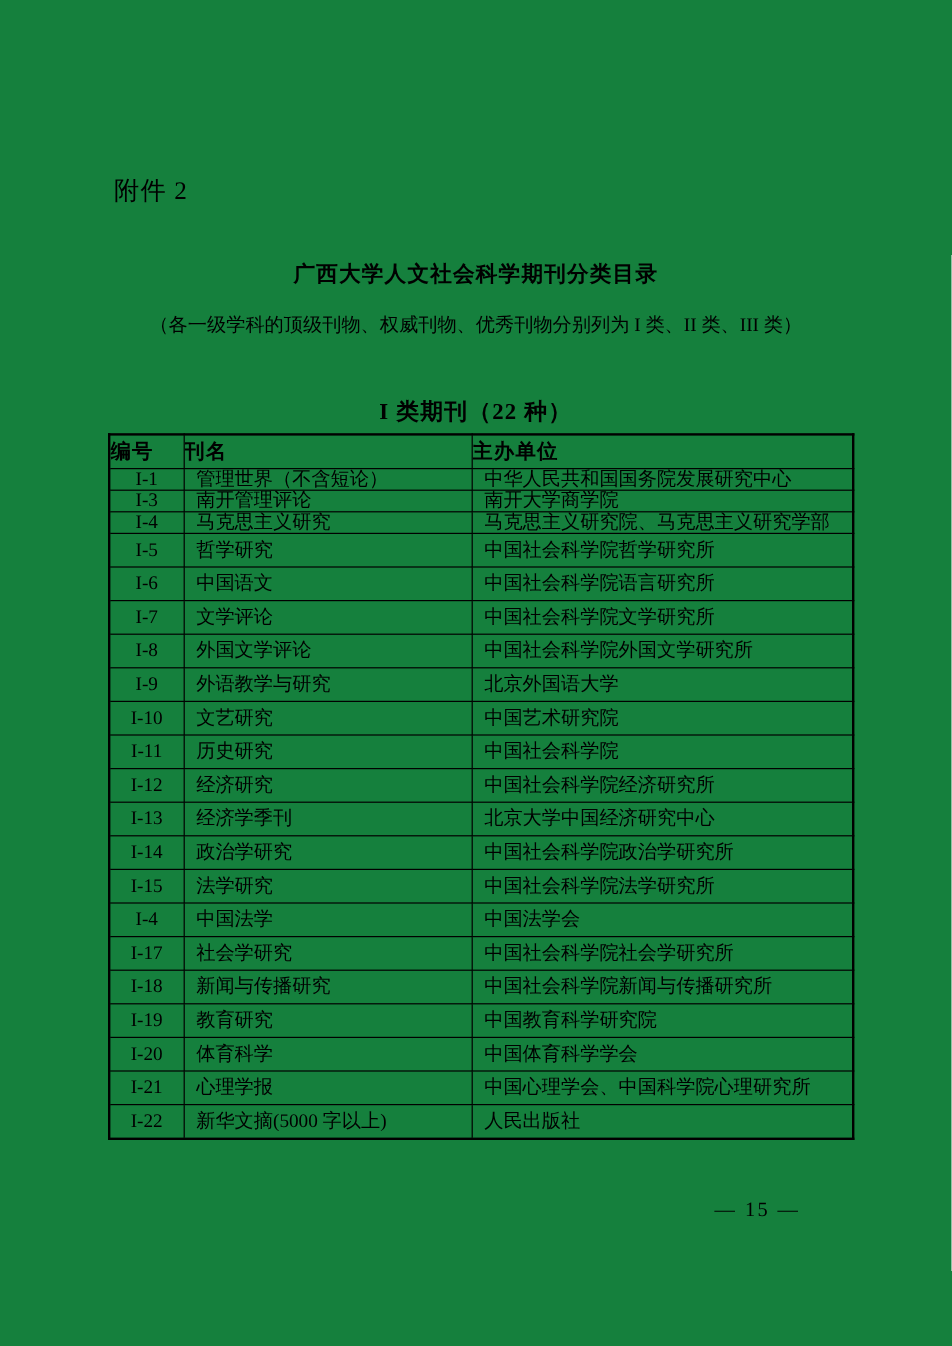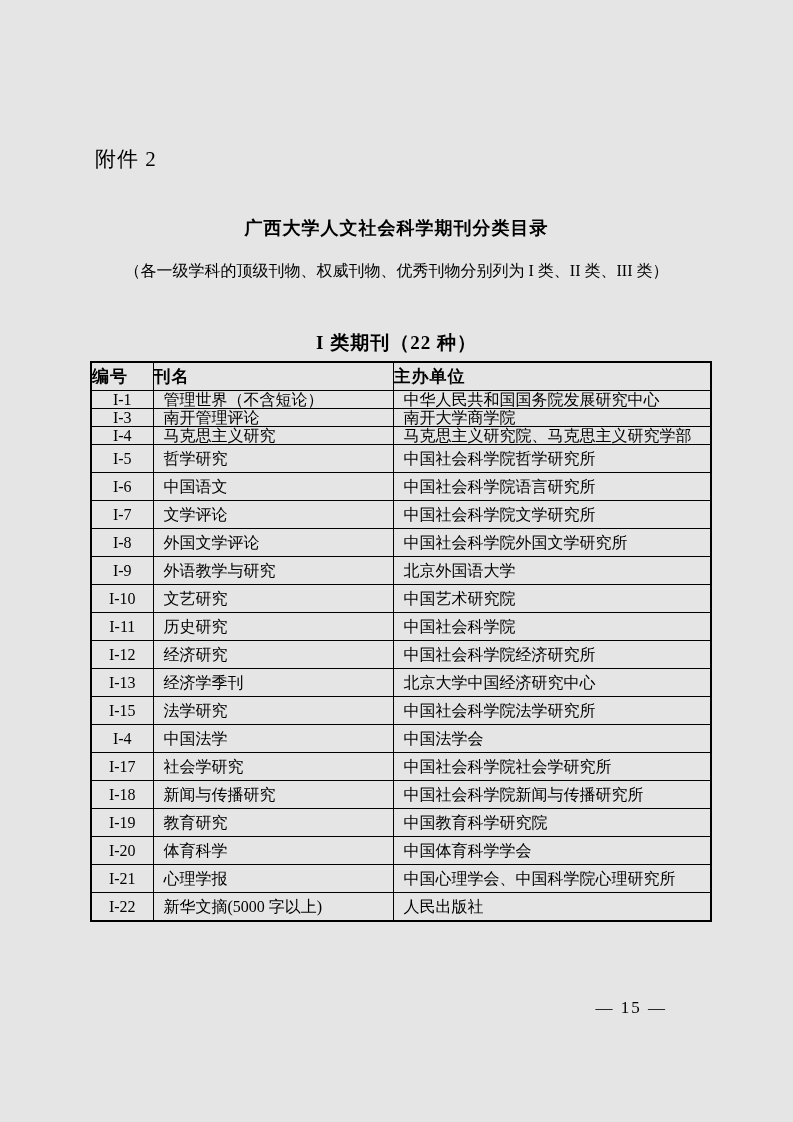--- a/index.html
+++ b/index.html
@@ -4,21 +4,21 @@
 <style>
   html, body {
     margin: 0;
     padding: 0;
     background: #ffffff;
   }
   .page {
     position: relative;
     width: 793px;
     height: 1122px;
-    background: #e5e5e5;
+    background: #15803d;
     color: #000000;
     font-family: "Liberation Serif", "DejaVu Serif", serif;
     overflow: hidden;
   }
   .attachment-label {
     position: absolute;
     left: 95px;
     top: 145px;
     font-size: 21px;
     letter-spacing: 1px;
@@ -181,20 +181,25 @@
       <td class="col-num">I-12</td>
       <td class="col-name">经济研究</td>
       <td class="col-host">中国社会科学院经济研究所</td>
     </tr>
         <tr>
       <td class="col-num">I-13</td>
       <td class="col-name">经济学季刊</td>
       <td class="col-host">北京大学中国经济研究中心</td>
     </tr>
         <tr>
+      <td class="col-num">I-14</td>
+      <td class="col-name">政治学研究</td>
+      <td class="col-host">中国社会科学院政治学研究所</td>
+    </tr>
+        <tr>
       <td class="col-num">I-15</td>
       <td class="col-name">法学研究</td>
       <td class="col-host">中国社会科学院法学研究所</td>
     </tr>
         <tr>
       <td class="col-num">I-4</td>
       <td class="col-name">中国法学</td>
       <td class="col-host">中国法学会</td>
     </tr>
         <tr>

